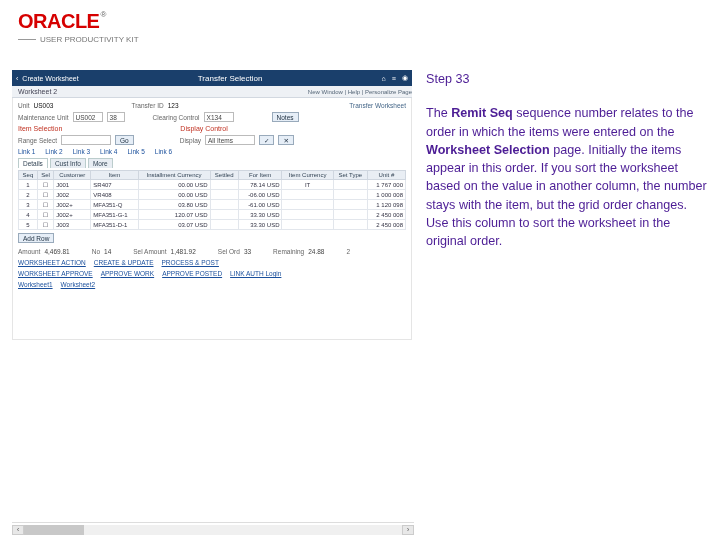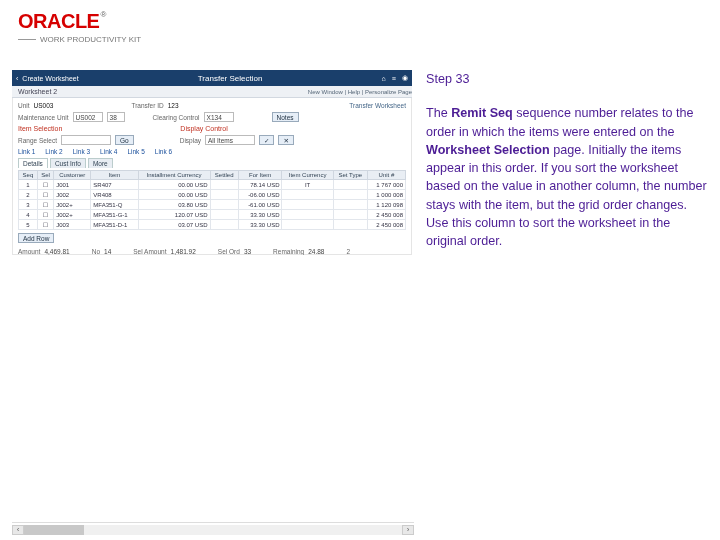--- a/index.html
+++ b/index.html
@@ -6,21 +6,21 @@
   body { font-family: Arial, Helvetica, sans-serif; font-size: 11px; color: #333; width: 720px; height: 540px; background: #fff; position: relative; }
   .page { width: 720px; height: 540px; position: relative; }
   .header { display: flex; align-items: center; padding: 10px 18px 4px 18px; }
   .logo-block { width: 150px; }
   .oracle-logo { font-family: Arial; font-weight: bold; font-size: 20px; color: #d60000; letter-spacing: -0.5px; }
   .oracle-tm { font-size: 8px; color: #666; vertical-align: top; margin-left: 1px;}
   .upk-line { display:flex; align-items:center; font-size:8px; color:#777; margin-top:2px; }
   .upk-line hr { flex:0 0 18px; border:none; border-top:1px solid #999; margin-right:4px;}
   .doc-title { flex: 1; text-align: center; font-size: 14px; color: #222; padding-top: 16px; }
   .content { display: flex; padding: 22px 12px 0 12px; gap: 14px; }
-  .shot { width: 400px; height: 185px; background: #fff; position: relative; box-shadow: 0 0 0 1px #e5e5e5 inset; overflow:hidden;}
+  .shot { width: 400px; height: 270px; background: #fff; position: relative; box-shadow: 0 0 0 1px #e5e5e5 inset; overflow:hidden;}
   .shot-topbar { height:16px; background:#1a3f6b; color:#fff; display:flex; align-items:center; font-size:7px; padding:0 4px; justify-content:space-between;}
   .shot-topbar .left { display:flex; align-items:center; gap:4px;}
   .shot-topbar .mid { flex:1; text-align:center; font-size:8px;}
   .shot-topbar .right { display:flex; align-items:center; gap:6px;}
   .shot-tabstrip { height:12px; background:#eef1f5; border-bottom:1px solid #d2d8e0; display:flex; align-items:center; font-size:7px; color:#445; padding-left:6px; justify-content:space-between;}
   .shot-body { padding:4px 6px; font-size:6.5px; color:#444; }
   .row { display:flex; align-items:center; gap:4px; margin-bottom:3px; flex-wrap:wrap;}
   .lbl { color:#666; }
   .val { color:#111; }
   .redlbl { color:#c03020; font-size:7px; }
@@ -50,21 +50,21 @@
 <body>
 <div class="page">
 
 <div class="header">
   <div class="logo-block">
     <div>
       <span class="oracle-logo">ORACLE</span><span class="oracle-tm">®</span>
     </div>
     <div class="upk-line">
           <hr>
-          <span>WORK PRODUCTIVITY KIT</span>
+          <span>USER PRODUCTIVITY KIT</span>
         </div>
   </div>
 </div>
 
 <div class="content">
   <div class="shot">
     <div class="shot-topbar">
       <div class="left">
         <span>‹</span>
         <span>Create Worksheet</span>

